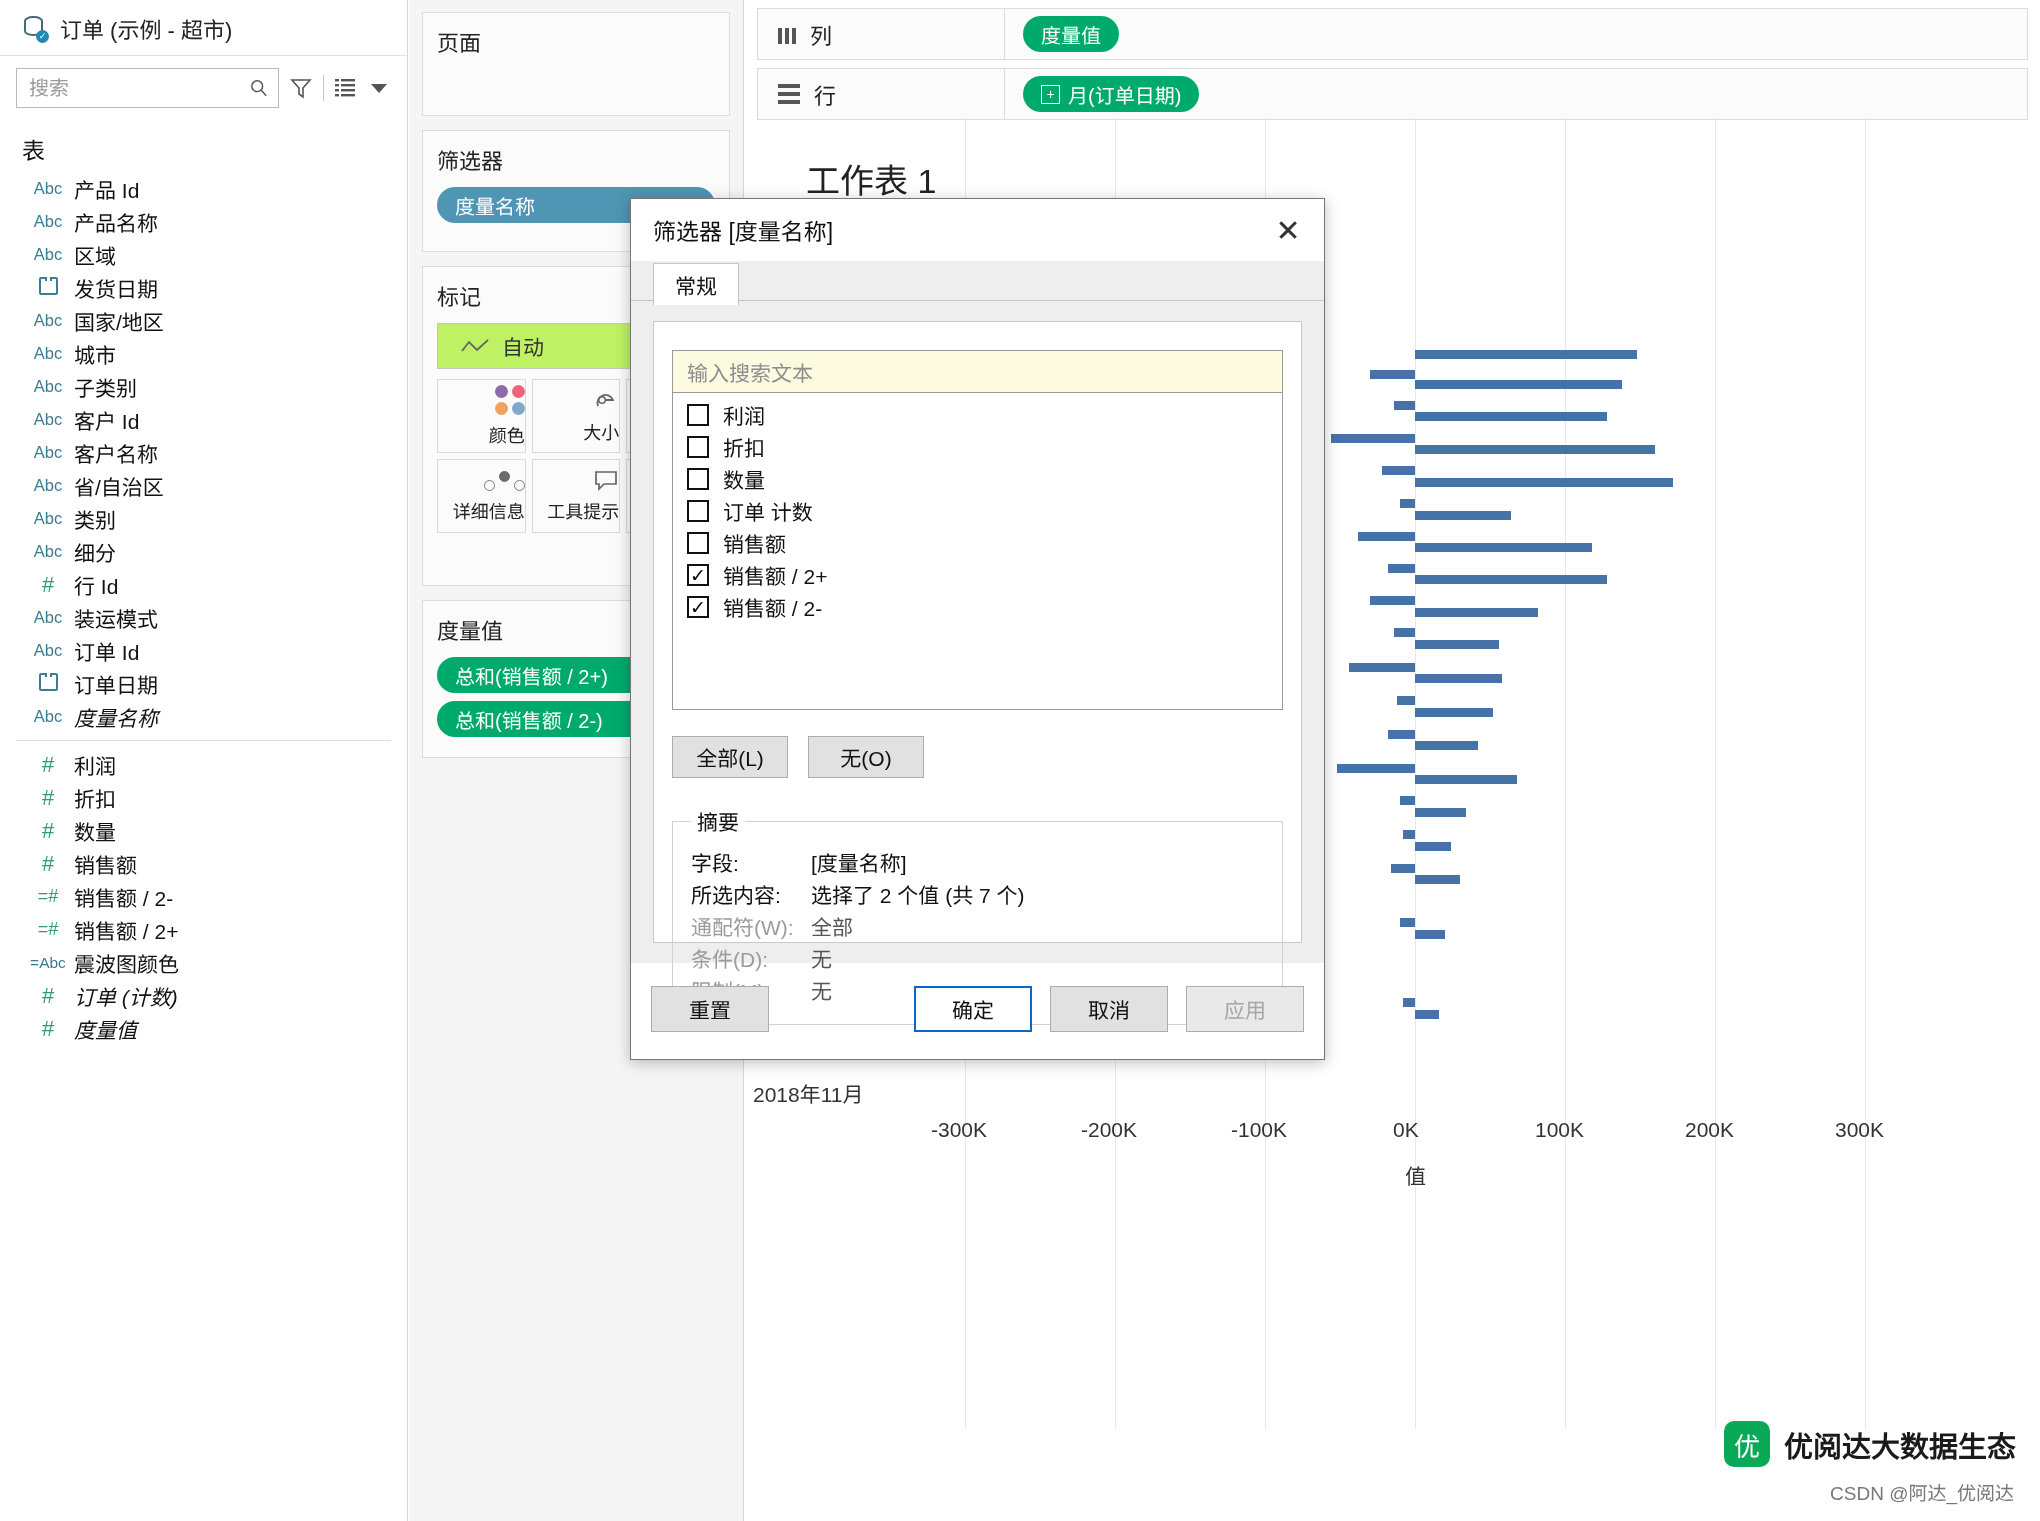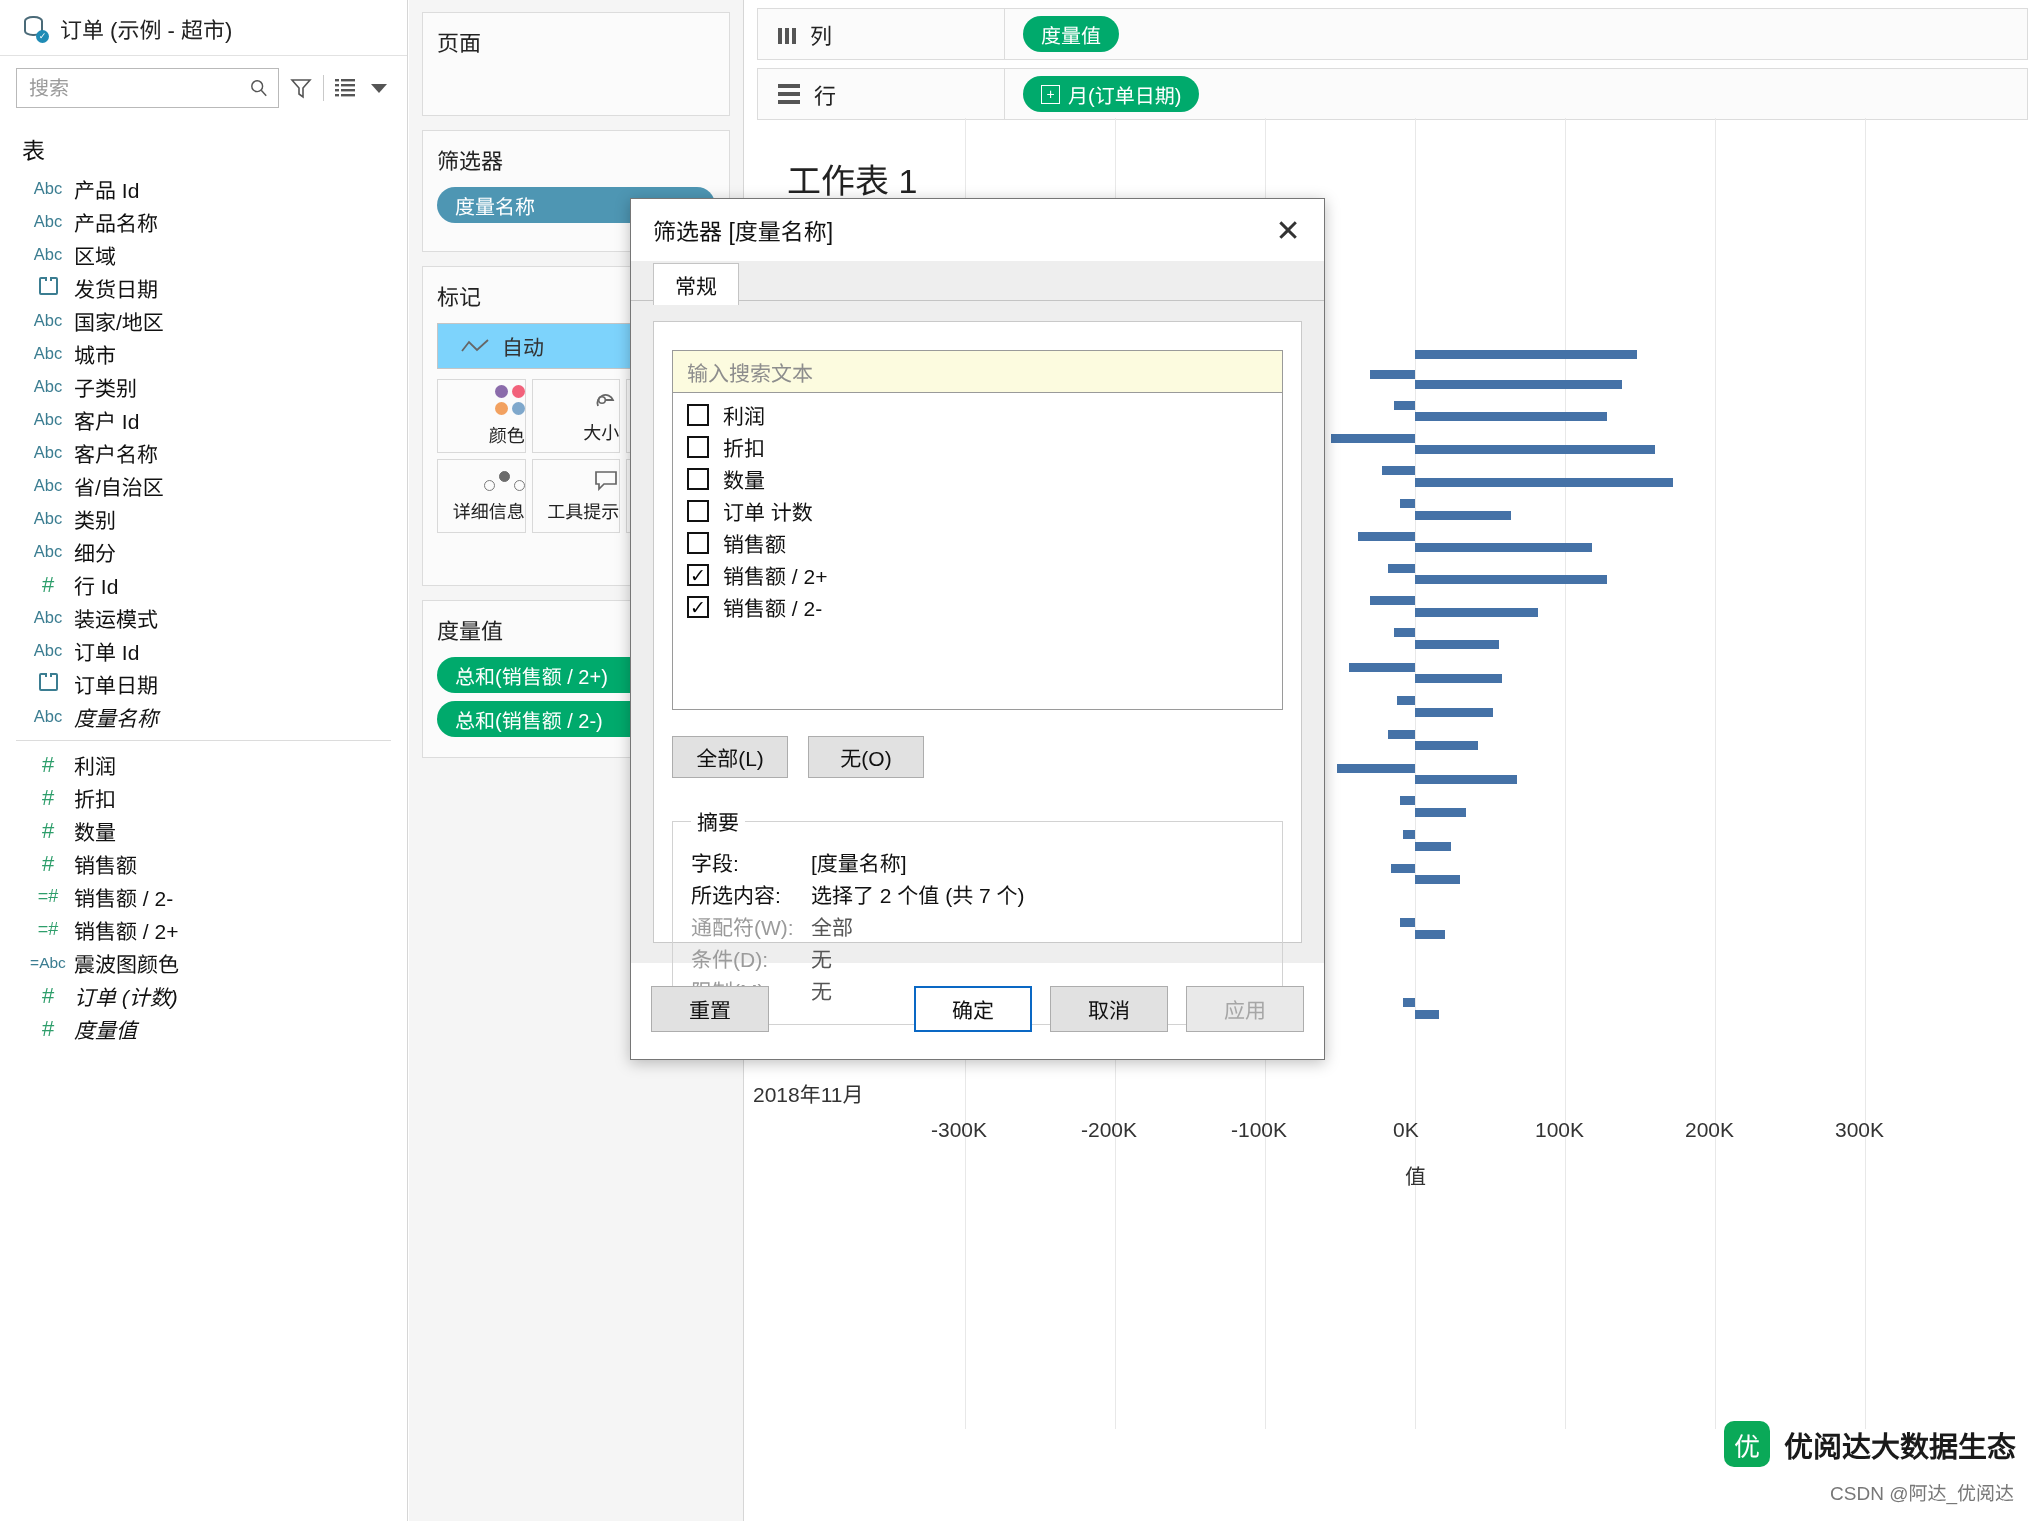--- a/index.html
+++ b/index.html
@@ -101,21 +101,21 @@
   .pill.blue { background: #4e96b3; }
   .pill.green { background: #00aa6c; }
   .pill.block { display: flex; width: 100%; }
   .pill-plus {
     display:inline-flex; align-items:center; justify-content:center;
     width:19px; height:19px; border:1.5px solid #fff; font-size:14px; line-height:1;
   }
 
   .marks-select {
     display: flex; align-items: center; height: 46px;
-    border: 1px solid #c5c5c5; background: #7dd3fc; font-size: 21px; color: #333;
+    border: 1px solid #c5c5c5; background: #bef264; font-size: 21px; color: #333;
     padding: 0 10px; justify-content: space-between;
   }
   .marks-select .ms-left { display: flex; align-items: center; gap: 12px; padding-left: 12px;}
   .marks-select .ms-caret {
     width: 42px; height: 44px; border-left: 1px solid #d8d8d8;
     display:flex; align-items:center; justify-content:center; margin-right:-10px;
   }
   .marks-grid { display: grid; grid-template-columns: 1fr 1fr 1fr; gap: 6px; margin-top: 10px; }
   .mark-btn {
     border: 1px solid #d9d9d9; background: #fbfbfb; height: 74px;
@@ -139,21 +139,21 @@
   }
   .shelf-drop {
     flex: 1 1 auto; border: 1px solid #dcdcdc; border-left: none; background: #fbfbfb;
     display: flex; align-items: center; padding-left: 18px; height: 52px;
   }
   .cols-icon { display:flex; gap:3px; align-items:flex-end; height:19px; }
   .cols-icon i { width:4px; background:#555; display:block; }
   .rows-icon { display:flex; flex-direction:column; gap:4px; }
   .rows-icon i { height:4px; background:#555; display:block; }
 
-  .ws-title { font-size: 34px; color: #222; padding: 26px 0 0 42px; }
+  .ws-title { font-size: 34px; color: #222; padding: 26px 0 0 42px; margin-left: 19px; }
 
   
   .chart-area { position: absolute; left: 0; right: 0; top: 118px; bottom: 0; }
   .grid-v { position: absolute; top: 0; bottom: 92px; width: 1px; background: #e8e8e8; }
   .bar { position: absolute; height: 9px; background: #4572a7; }
   .y-axis-title {
     position: absolute; left: 32px; top: 560px;
     writing-mode: vertical-rl; transform: rotate(180deg);
     font-size: 21px; color: #444; letter-spacing: 1px;
   }

